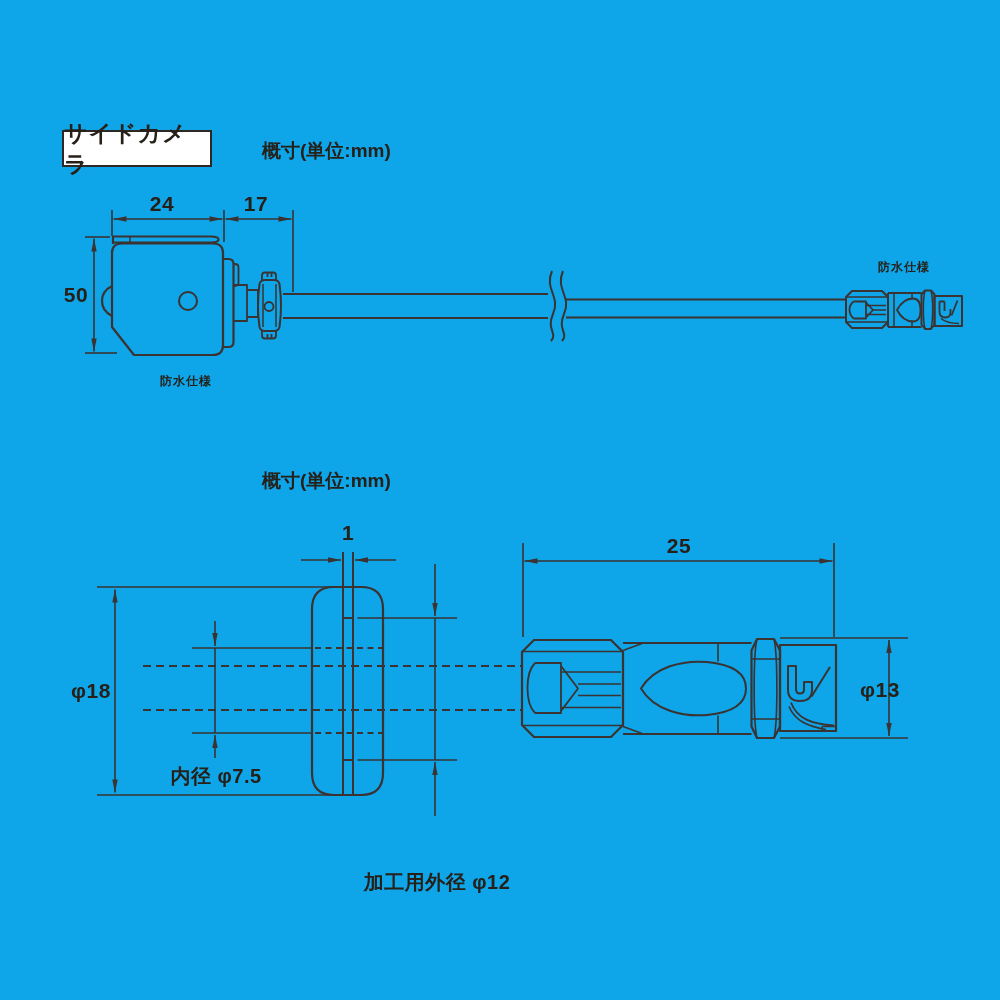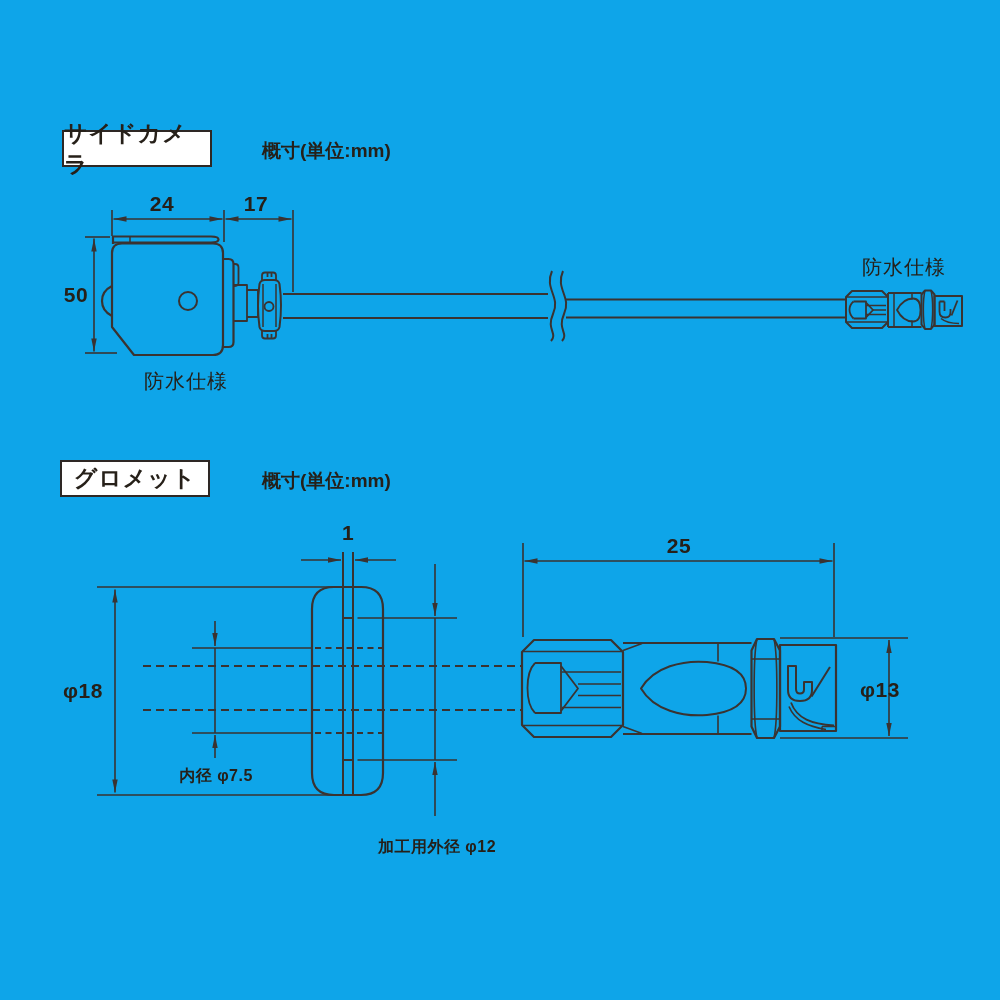--- a/index.html
+++ b/index.html
@@ -11,22 +11,22 @@
   .title-box{
     position:absolute;border:2.5px solid #2e2825;background:#fff;
     display:flex;align-items:center;justify-content:center;
     font-size:23px;font-weight:700;letter-spacing:1px;color:#262019;
   }
   .note{position:absolute;font-size:19px;font-weight:600;color:#262019;white-space:nowrap;margin-left:43px;}
   .dim{
     position:absolute;transform:translate(-50%,-50%);font-size:21px;font-weight:700;
     color:#262019;white-space:nowrap;letter-spacing:0.5px;
   }
-  .dim.small{font-size:16px;}
-  .wf{position:absolute;transform:translate(-50%,-50%);font-size:20px;font-weight:400;
+  .dim.small{font-size:20px;}
+  .wf{position:absolute;transform:translate(-50%,-50%);font-size:12px;font-weight:700;
       color:#262019;white-space:nowrap;letter-spacing:1px;}
 </style>
 </head>
 <body>
 
 <div id="canvas">
 
   <svg id="linework" viewBox="0 0 1000 1000" fill="none" stroke="#3a3331" stroke-width="2" stroke-linejoin="round">
     <defs>
       <marker id="ae" markerUnits="userSpaceOnUse" markerWidth="16" markerHeight="10" refX="15" refY="5" orient="auto">
@@ -148,25 +148,22 @@
     <span>サイドカメラ</span>
   </div>
   <div class="note" style="left:219px;top:138px;">概寸(単位:mm)</div>
 
   <div class="dim" style="left:162px;top:204px;">24</div>
   <div class="dim" style="left:256px;top:204px;">17</div>
   <div class="dim" style="left:76px;top:295px;">50</div>
   <div class="wf" style="left:186px;top:381px;">防水仕様</div>
   <div class="wf" style="left:904px;top:267px;">防水仕様</div>
 
-  <div class="title-box" style="left:60px;top:460px;width:146px;height:33px;">
-    <span>グロメット</span>
-  </div>
   <div class="note" style="left:219px;top:468px;">概寸(単位:mm)</div>
 
   <div class="dim" style="left:348px;top:533px;">1</div>
-  <div class="dim" style="left:83px;top:691px;">φ18</div>
+  <div class="dim" style="left:91px;top:691px;">φ18</div>
   <div class="dim small" style="left:216px;top:776px;">内径 φ7.5</div>
-  <div class="dim small" style="left:437px;top:847px;">加工用外径 φ12</div>
+  <div class="dim small" style="left:437px;top:882px;">加工用外径 φ12</div>
   <div class="dim" style="left:679px;top:546px;">25</div>
   <div class="dim" style="left:880px;top:690px;">φ13</div>
 
 </div>
 
 </body></html>

